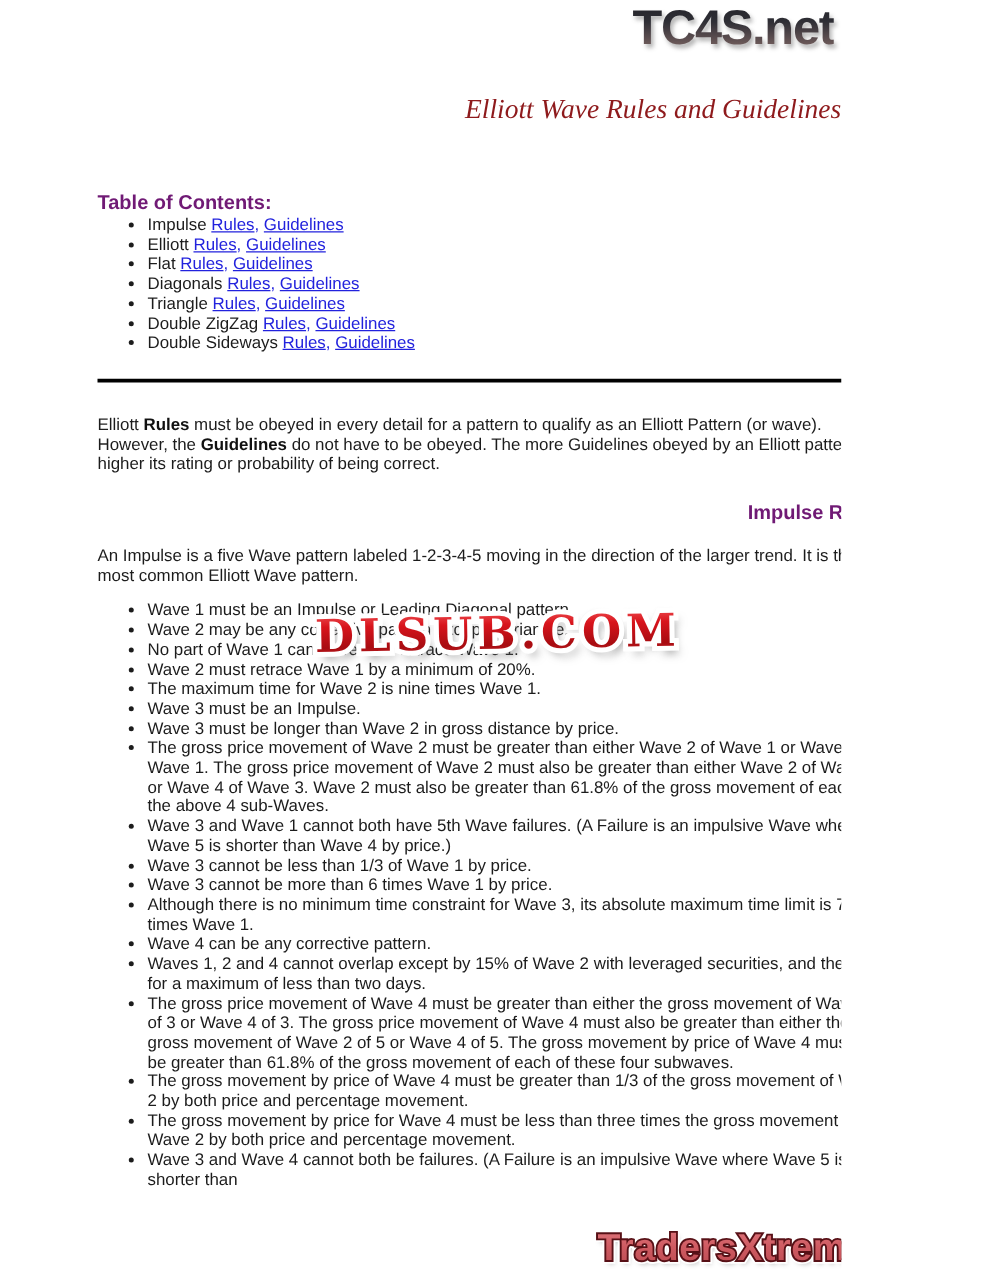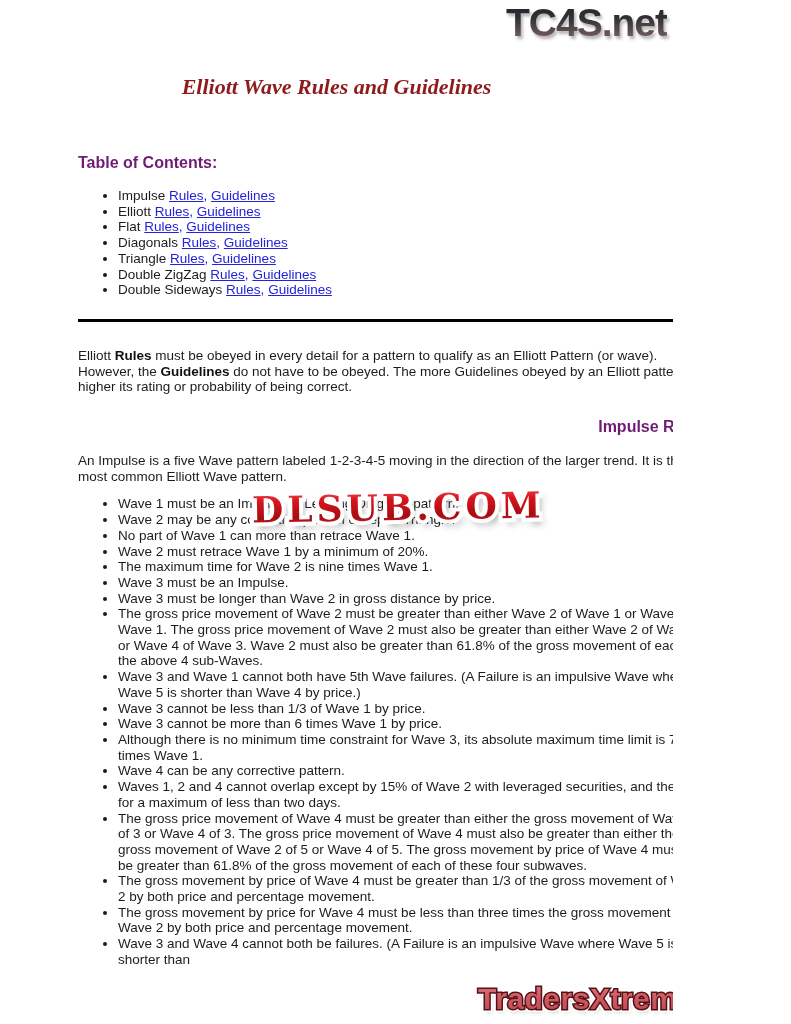--- a/index.html
+++ b/index.html
@@ -15,32 +15,32 @@
     position:absolute;top:0px;right:6px;
     font-family:"Liberation Sans", sans-serif;
     font-weight:700;font-size:39px;line-height:46px;letter-spacing:-1px;
     background:linear-gradient(180deg,var(--logo_top,#212127) 0%,#2f2f36 38%,#6d5a5a 78%,var(--logo_bottom,#a08080) 100%);
     -webkit-background-clip:text;background-clip:text;color:transparent;
     filter:drop-shadow(2px 3px 1.5px rgba(40,40,40,0.35));
   }
 
   
   .doc-title{
-    position:absolute;top:74px;left:0;width:100%;text-align:center;
-    font-family:"Liberation Serif", serif;font-style:italic;font-weight:700;
+    position:absolute;top:74px;left:0;width:100%;text-align:right;
+    font-family:"Liberation Serif", serif;font-style:italic;font-weight:400;
     font-size:22px;line-height:26px;color:var(--title_red,#8e1a1c);
   }
 
   
   .content{position:absolute;left:78px;top:144px;width:634px;font-size:13.5px;line-height:15.7px;}
   .heading{font-size:16px;line-height:19px;font-weight:700;color:#701a75;}
   .toc-heading{margin:9px 0 0;}
   .impulse-heading{margin:22px 0 0;text-align:right;}
   ul{margin:0;padding:0 0 0 40px;list-style:disc outside;}
-  ul.toc-list{margin-top:16px;}
+  ul.toc-list{}
   ul.rules-list{margin-top:12px;}
   li{margin:0;padding:0;}
   a.lnk{color:var(--link_blue,#2222dd);text-decoration:underline;cursor:pointer;}
   .sep{color:var(--link_blue,#2222dd);}
   .rule-divider{border:none;border-top:3px solid #000;margin:21px 0 0;height:0;}
   p.body-para{margin:26px 0 0;}
   p.impulse-intro{margin:17px 0 0;}
   b{color:#111;}
 
   

